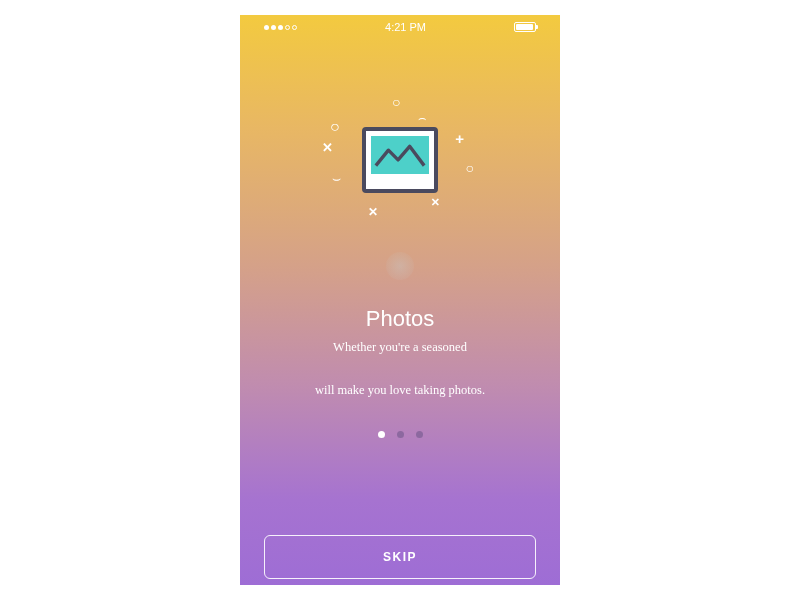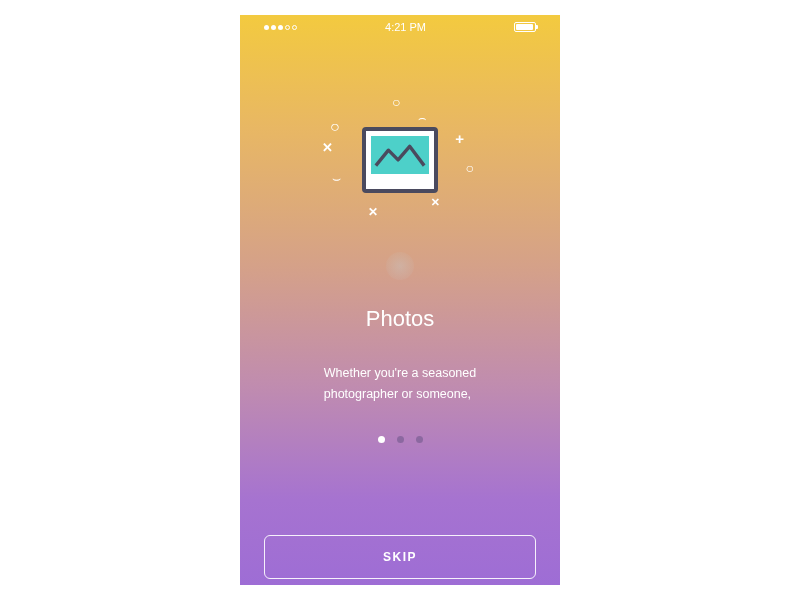--- a/index.html
+++ b/index.html
@@ -215,27 +215,28 @@
     }
     
     .title {
       margin-top: 76px;
       color: #fff;
       font-size: 22px;
       font-weight: 400;
     }
     
     .description {
-      margin-top: 31px;
+      margin-top: 5px;
       color: #fff;
       font-size: 12.5px;
-      text-align: left;
+      text-align: center;
       line-height: 1.7;
       padding: 0 40px;
       font-weight: 300;
+      font-family: Liberation Serif, serif;
     }
     
     .pagination {
       margin-top: 30px;
       display: flex;
       gap: 12px;
     }
     
     .page-dot {
       width: 7px;
@@ -309,21 +310,22 @@
         </div>
       </div>
     </div>
 
     <div class="touch-indicator"></div>
 
     <h1 class="title">Photos</h1>
 
     <p class="description">
       <span>Whether you're a seasoned</span><br>
-      <span>photographer or someone,</span><br>
+      <br>
+      <span>will make you love taking photos.</span>
     </p>
 
     <div class="pagination">
       <div class="page-dot active"></div>
       <div class="page-dot"></div>
       <div class="page-dot"></div>
     </div>
 
   </div>
 

